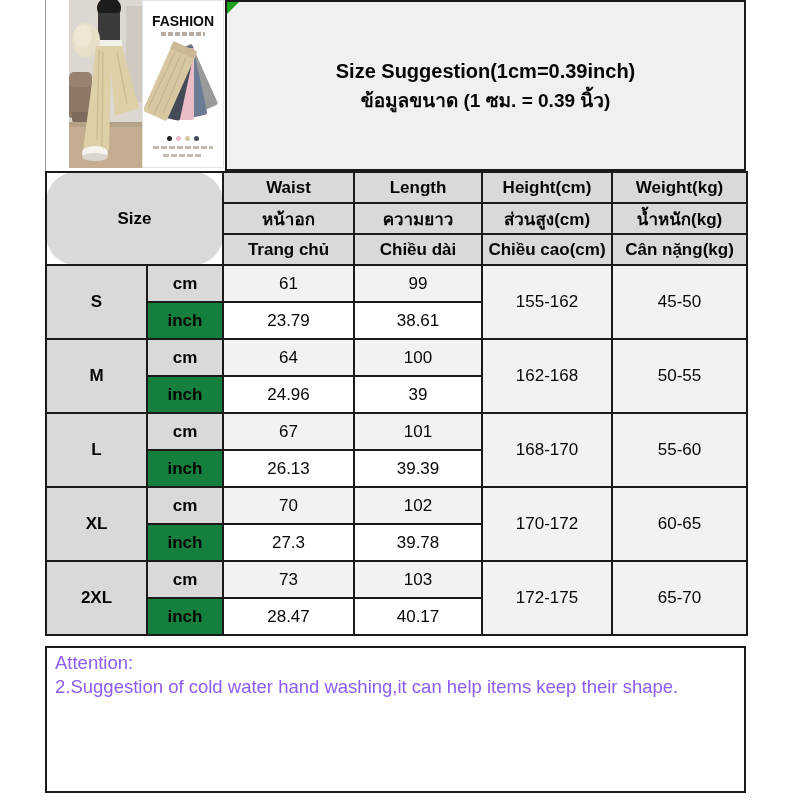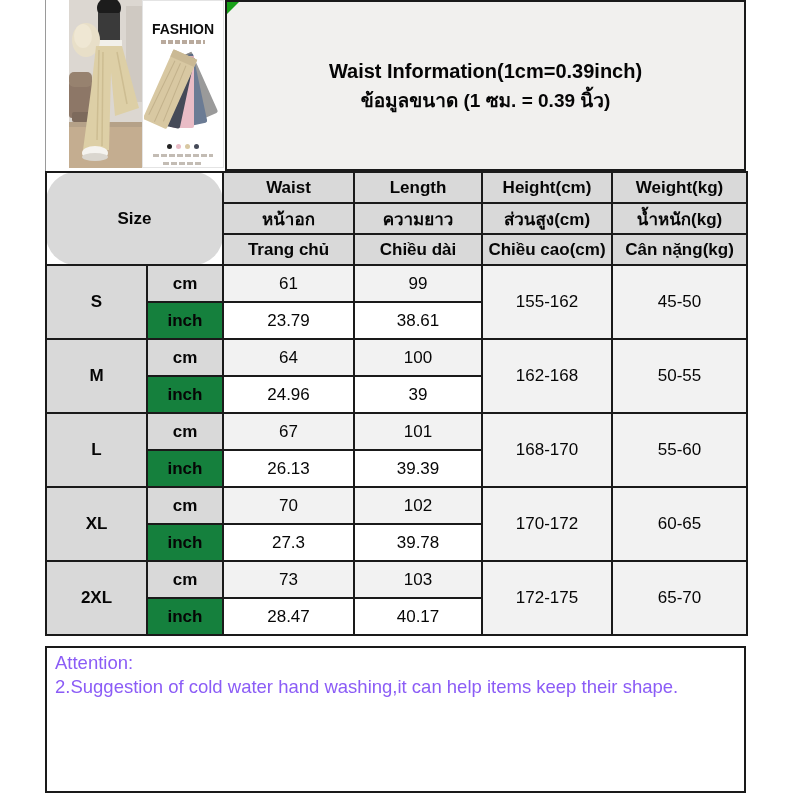--- a/index.html
+++ b/index.html
@@ -6,21 +6,21 @@
   .page{position:relative;width:800px;height:800px;background:#ffffff;overflow:hidden;
         font-family:"Liberation Sans","DejaVu Sans",sans-serif;color:#111;}
 
   
   .top-row{position:absolute;left:45px;top:0;width:701px;height:171px;display:flex;}
   .image-block{position:relative;width:180px;height:171px;background:#ffffff;
                border-left:1px solid #9a9a9a;box-sizing:border-box;}
   .photo{position:absolute;left:23px;top:0;width:73px;height:168px;overflow:hidden;}
   .poster{position:absolute;left:96px;top:0;width:82px;height:168px;background:#ffffff;
           border:1px solid #e4e4e4;box-sizing:border-box;text-align:center;}
-  .poster-brand{font-weight:bold;font-size:14px;letter-spacing:0;margin-top:20px;
+  .poster-brand{font-weight:bold;font-size:14px;letter-spacing:0;margin-top:12px;
                 font-stretch:condensed;color:#0d0d0d;}
   .poster-sub{width:44px;height:4px;margin:3px auto 4px;background:
       repeating-linear-gradient(90deg,#b9aa9d 0 5px,#ffffff 5px 7px);}
   .poster-dots{display:flex;justify-content:center;gap:4px;margin-top:4px;}
   .poster-dots span{width:5px;height:5px;border-radius:50%;display:inline-block;}
   .poster-caption{width:60px;height:3px;margin:5px auto 2px;background:
       repeating-linear-gradient(90deg,#c3bcb4 0 6px,#ffffff 6px 8px);}
   .poster-caption.short{width:40px;}
 
   .title-box{flex:1;background:#f1f0ee;border:2px solid #1a1a1a;box-sizing:border-box;
@@ -115,21 +115,21 @@
           <span style="background:#d8c8a2"></span>
           <span style="background:#454a58"></span>
         </div>
         <div class="poster-caption"></div>
         <div class="poster-caption short"></div>
       </div>
     </div>
 
     <div class="title-box">
       <div class="marker"></div>
-      <div class="title-line">Waist Information(1cm=0.39inch)</div>
+      <div class="title-line">Size Suggestion(1cm=0.39inch)</div>
       <div class="title-line th">ข้อมูลขนาด (1 ซม. = 0.39 นิ้ว)</div>
     </div>
   </div>
 
   <table class="size-table">
     <colgroup>
       <col style="width:101px">
         <col style="width:76px">
         <col style="width:131px">
       <col style="width:128px">

